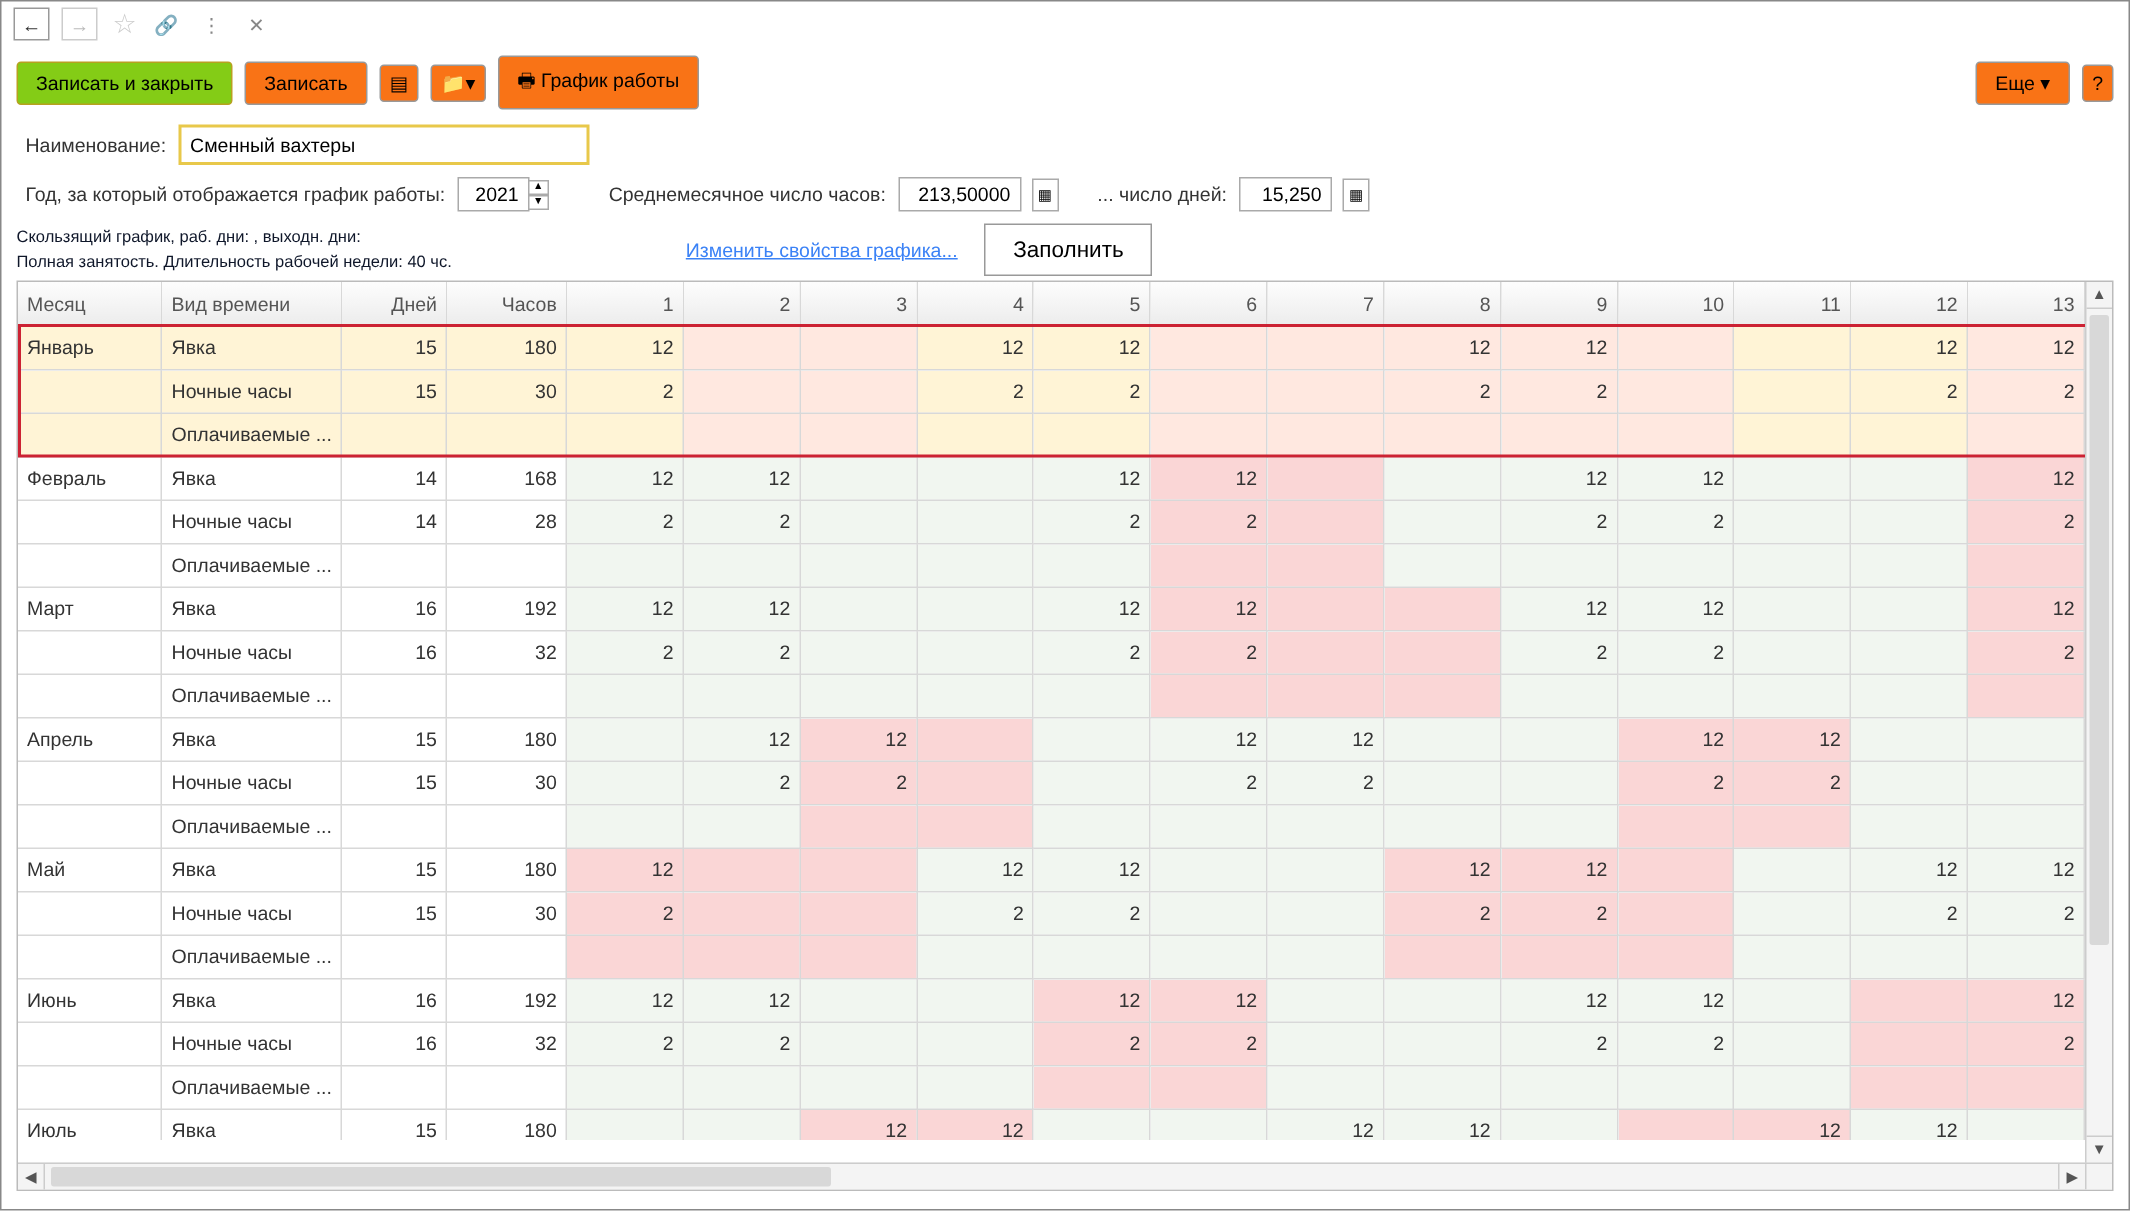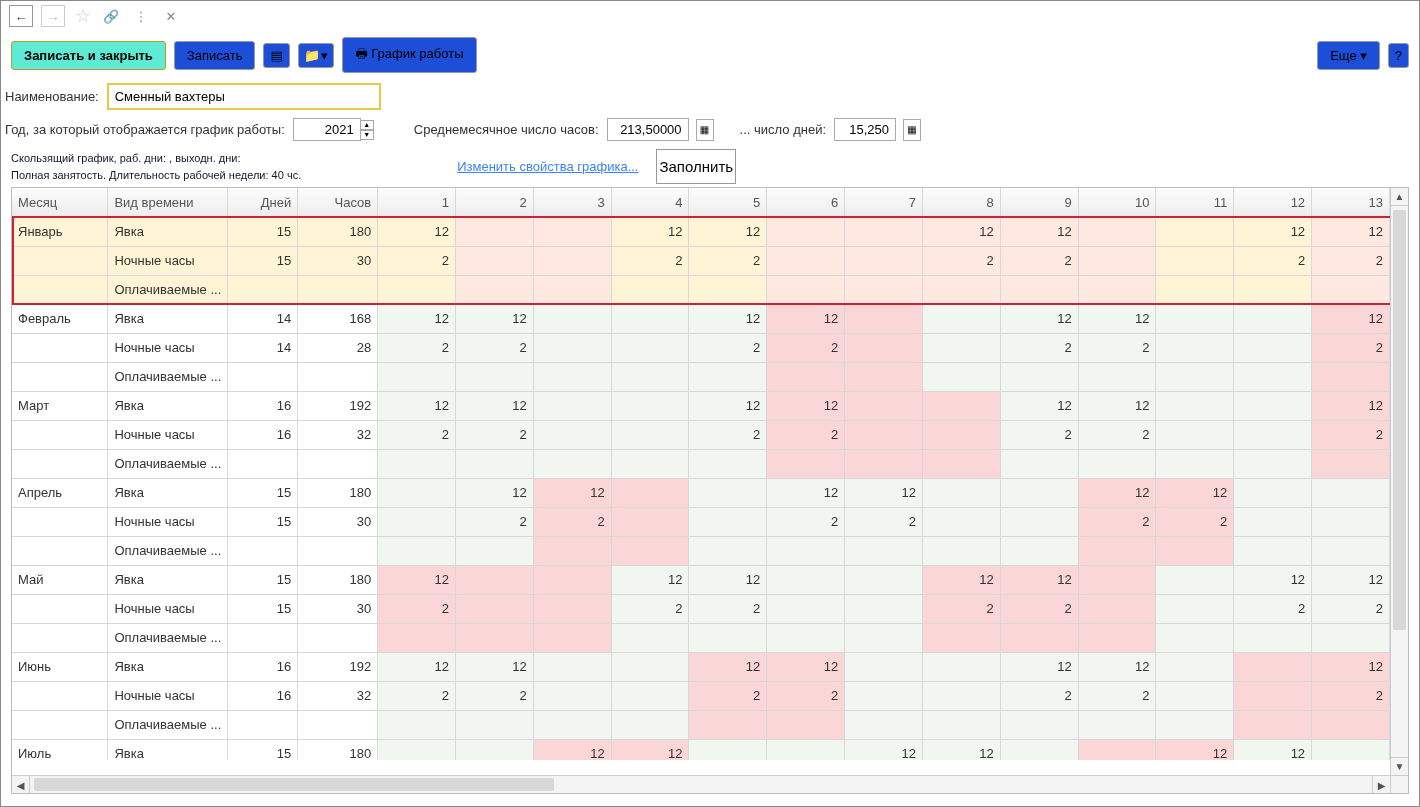--- a/index.html
+++ b/index.html
@@ -7,39 +7,39 @@
 
   .titlebar { display: flex; align-items: center; padding: 4px 8px; gap: 8px; }
   .nav-btn { width: 24px; height: 22px; border: 1px solid #999; background: #fff; display: inline-flex; align-items: center; justify-content: center; cursor: pointer; }
   .nav-btn.disabled { color: #bbb; border-color: #ccc; }
   .star-icon { width: 20px; height: 20px; display: inline-flex; align-items: center; justify-content: center; color: #ccc; font-size: 18px; }
   .title-text { font-size: 20px; color: #333; flex: 1; }
   .title-right { display: flex; gap: 10px; align-items: center; }
   .tr-btn { width: 20px; height: 20px; display: inline-flex; align-items: center; justify-content: center; color: #888; cursor: pointer; }
 
   .toolbar { display: flex; align-items: center; padding: 6px 10px; gap: 8px; }
-  .btn { border: 1px solid #999; background: #1d4ed8; padding: 6px 12px; cursor: pointer; font-size: 13px; border-radius: 3px; }
-  .btn.primary { background: #5eead4; border-color: #b8a020; font-weight: bold; }
+  .btn { border: 1px solid #999; background: #f97316; padding: 6px 12px; cursor: pointer; font-size: 13px; border-radius: 3px; }
+  .btn.primary { background: #84cc16; border-color: #b8a020; font-weight: normal; }
   .btn.icon-only { padding: 4px 6px; }
   .spacer { flex: 1; }
 
-  .form-row { display: flex; align-items: center; padding: 4px 4px; gap: 8px; }
+  .form-row { display: flex; align-items: center; padding: 4px 16px; gap: 8px; }
   .label { font-size: 13px; }
   .input-box { border: 2px solid #e8c84a; padding: 4px 6px; width: 274px; font-size: 13px; }
   .num-input-wrap { display: flex; align-items: center; }
-  .num-input { border: 1px solid #aaa; padding: 3px 6px; width: 68px; text-align: right; font-size: 13px; }
+  .num-input { border: 1px solid #aaa; padding: 3px 6px; width: 48px; text-align: right; font-size: 13px; }
   .spin { display: flex; flex-direction: column; margin-left: -1px; }
   .spin button { border: 1px solid #aaa; background: #fff; width: 14px; height: 10px; font-size: 7px; line-height: 1; padding: 0; cursor: pointer; }
   .num-wide { border: 1px solid #aaa; padding: 3px 6px; width: 82px; text-align: right; font-size: 13px; }
   .calc-btn { border: 1px solid #aaa; background: #fff; width: 18px; height: 22px; font-size: 10px; margin-left: -1px; cursor: pointer; }
 
   .props-row { display: flex; align-items: center; padding: 4px 10px 12px 10px; gap: 18px; }
   .brown-txt { color: #0f172a; font-size: 11px; line-height: 1.5; }
   .link { color: #3b82f6; text-decoration: underline; cursor: pointer; }
-  .big-btn { border: 1px solid #999; background: #fff; padding: 8px 2px; font-size: 15px; cursor: pointer; }
+  .big-btn { border: 1px solid #999; background: #fff; padding: 8px 18px; font-size: 15px; cursor: pointer; }
 
   .grid-wrap { position: absolute; left: 10px; right: 10px; top: 186px; bottom: 12px; border: 1px solid #bbb; overflow: hidden; }
   .grid-scroll { position: absolute; inset: 0; overflow: auto; }
   .grid { border-collapse: collapse; table-layout: fixed; }
   .grid th, .grid td { border-right: 1px solid #d8d8d8; border-bottom: 1px solid #d8d8d8; padding: 0 6px; height: 29px; font-weight: normal; text-align: left; white-space: nowrap; overflow: hidden; }
   .grid th { background: linear-gradient(#fdfdfd,#ececec); color: #555; position: sticky; top: 0; z-index: 2; }
   .grid th.num, .grid td.num { text-align: right; }
   .w-month { width: 96px; }
   .w-type  { width: 120px; }
   .w-days  { width: 70px; }

